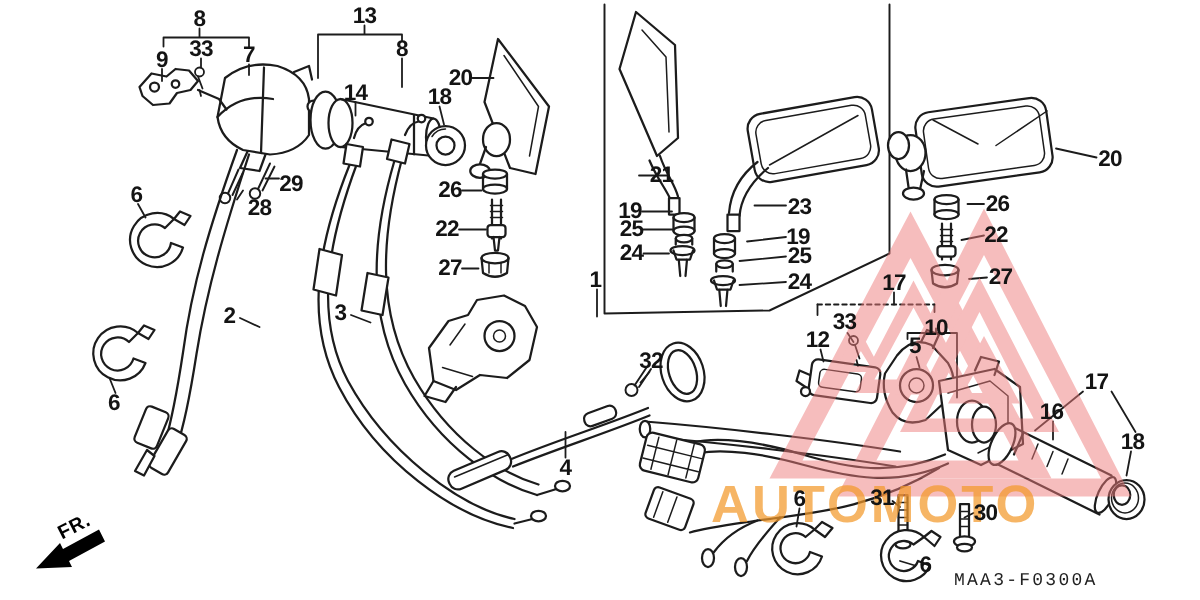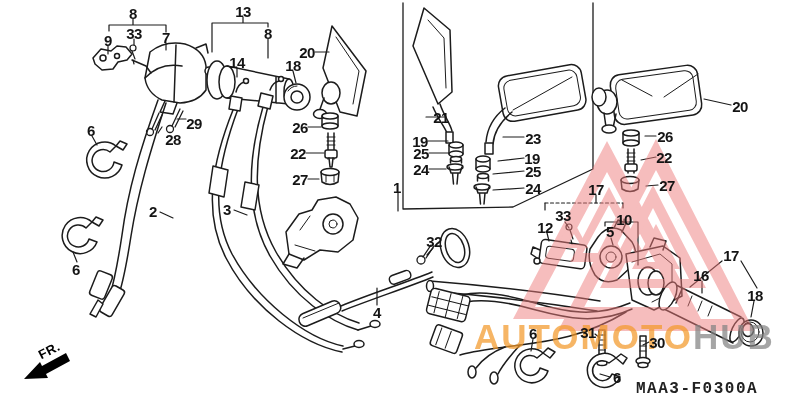--- a/index.html
+++ b/index.html
@@ -12,22 +12,22 @@
     position:absolute;transform:translate(-50%,-50%);
     font-weight:700;font-size:15px;color:#141414;letter-spacing:-0.5px;
     white-space:nowrap;line-height:1;
   }
   .brand{
     position:absolute;left:474px;top:319px;display:flex;line-height:1;
     font-weight:800;font-size:35px;letter-spacing:2px;white-space:nowrap;
   }
   .code{
     position:absolute;left:636px;top:381px;line-height:1;
-    font-family:"Liberation Mono",monospace;font-weight:700;
-    font-size:16px;letter-spacing:1.5px;color:#222;
+    font-family:"Liberation Mono",monospace;font-weight:400;
+    font-size:12px;letter-spacing:1.5px;color:#222;
   }
   .fr-label{
     position:absolute;left:38px;top:344px;line-height:1;
     font-weight:800;font-size:13px;color:#000;
     transform:rotate(-27deg);letter-spacing:.5px;
   }
 </style>
 </head>
 <body>
 
@@ -352,21 +352,20 @@
     <path class="wm-tri" d="M653,185 L706,288 L600,288 Z M653,208 L689,279 L617,279 Z" fill="#ee7d7d"></path>
     <path class="wm-tri" d="M609,187 L648,262 L570,262 Z M609,205 L635,253 L583,253 Z" fill="#ee7d7d"></path>
     <path class="wm-tri" d="M656,224 L680,269 L632,269 Z M656,238 L670,262 L642,262 Z" fill="#ee7d7d"></path>
     <path class="wm-tri" d="M612,233 L628,263 L596,263 Z" fill="#ee7d7d"></path>
     <path class="wm-tri" d="M572,218 L588,248 L556,248 Z M572,231 L580,244 L564,244 Z" fill="#ee7d7d"></path>
   </g>
 </svg>
 
 <div class="brand">
   <span style="color: rgba(242, 152, 42, 0.72);">AUTOMOTO</span>
-    <span style="color: rgba(130, 130, 130, 0.72);">HUB</span>
 </div>
 
 <div id="callouts" class="layer">
     <div class="co" style="left: 133px; top: 13px;">8</div>
     <div class="co" style="left: 108px; top: 40px;">9</div>
     <div class="co" style="left: 134px; top: 33px;">33</div>
     <div class="co" style="left: 166px; top: 37px;">7</div>
     <div class="co" style="left: 243px; top: 11px; text-align: center;">13</div>
     <div class="co" style="left: 268px; top: 33px;">8</div>
     <div class="co" style="left: 237px; top: 62px;">14</div>

